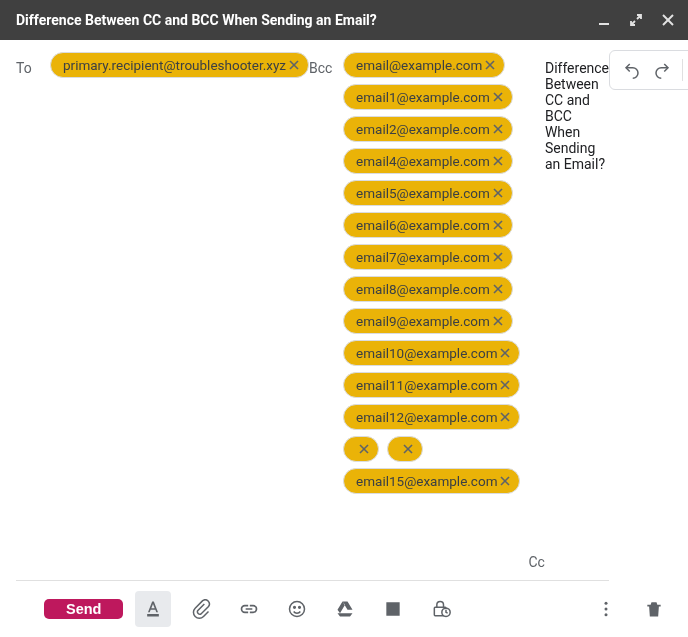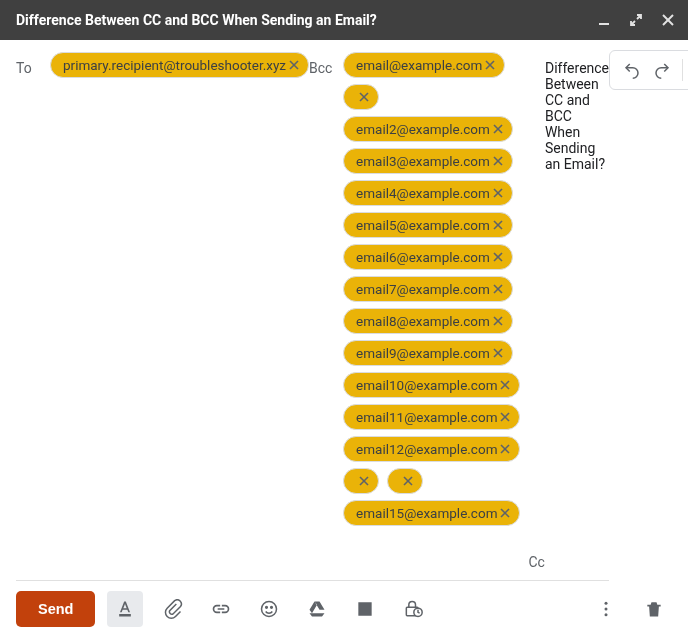--- a/index.html
+++ b/index.html
@@ -121,22 +121,22 @@
     width:22px;height:22px;border-radius:50%;background:#15c39a;
     display:flex;align-items:center;justify-content:center;
     box-shadow:0 0 0 2px #fff;
   }
   .grammarly svg{stroke:#fff;fill:none;}
 
   .send-row {
     display:flex;align-items:center;height:56px;padding:0 16px;gap:12px;
   }
   .send-btn {
-    background:#c2410c;color:#fff;border:none;border-radius:5px;
-    height:36px;padding:0 22px;font-size:14.5px;font-weight:600;cursor:pointer;
+    background:#be185d;color:#fff;border:none;border-radius:5px;
+    height:20px;padding:0 22px;font-size:14.5px;font-weight:600;cursor:pointer;margin-left:28px;
   }
   .send-row .tool {
     width:36px;height:36px;display:flex;align-items:center;justify-content:center;
     color:#5f6368;border-radius:4px;cursor:pointer;
   }
   .send-row .tool.highlight { background:#e8eaed; }
   .send-row .tool svg{fill:#5f6368;}
   .send-row .tool.stroke svg{stroke:#5f6368;fill:none;}
   .send-row .spacer{flex:1;}
 </style>
@@ -190,38 +190,30 @@
           <span class="chip">
             <span>email@example.com</span>
             <span class="x">
               <svg width="12" height="12" viewBox="0 0 12 12" stroke-width="1.6">
                 <line x1="2" y1="2" x2="10" y2="10"></line>
                 <line x1="10" y1="2" x2="2" y2="10"></line>
               </svg>
             </span>
           </span>
           <span class="chip">
+            <span>email1@example.com</span>
             <span class="x">
               <svg width="12" height="12" viewBox="0 0 12 12" stroke-width="1.6">
                 <line x1="2" y1="2" x2="10" y2="10"></line>
                 <line x1="10" y1="2" x2="2" y2="10"></line>
               </svg>
             </span>
           </span>
           <span class="chip">
             <span>email2@example.com</span>
-            <span class="x">
-              <svg width="12" height="12" viewBox="0 0 12 12" stroke-width="1.6">
-                <line x1="2" y1="2" x2="10" y2="10"></line>
-                <line x1="10" y1="2" x2="2" y2="10"></line>
-              </svg>
-            </span>
-          </span>
-          <span class="chip">
-            <span>email3@example.com</span>
             <span class="x">
               <svg width="12" height="12" viewBox="0 0 12 12" stroke-width="1.6">
                 <line x1="2" y1="2" x2="10" y2="10"></line>
                 <line x1="10" y1="2" x2="2" y2="10"></line>
               </svg>
             </span>
           </span>
           <span class="chip">
             <span>email4@example.com</span>
             <span class="x">

